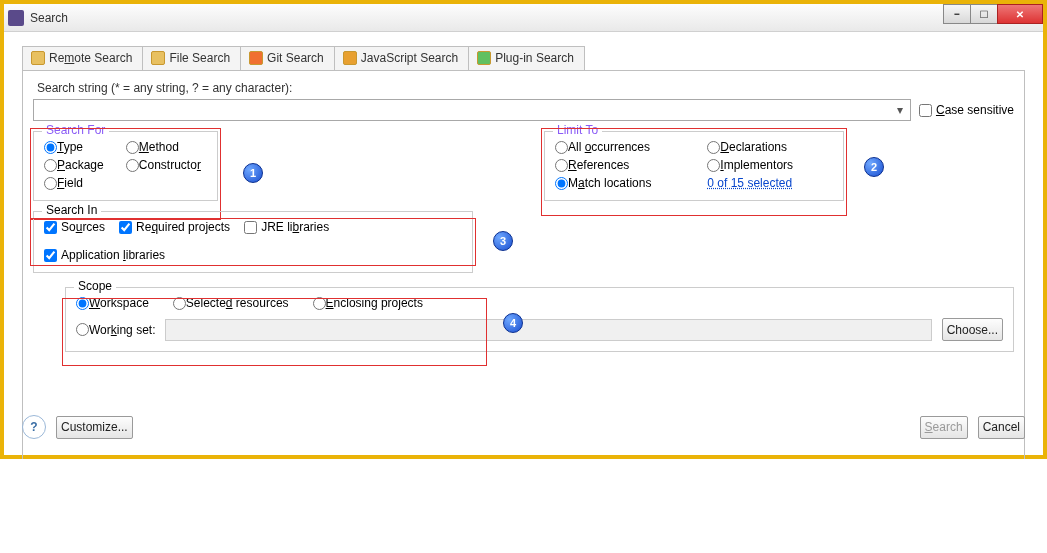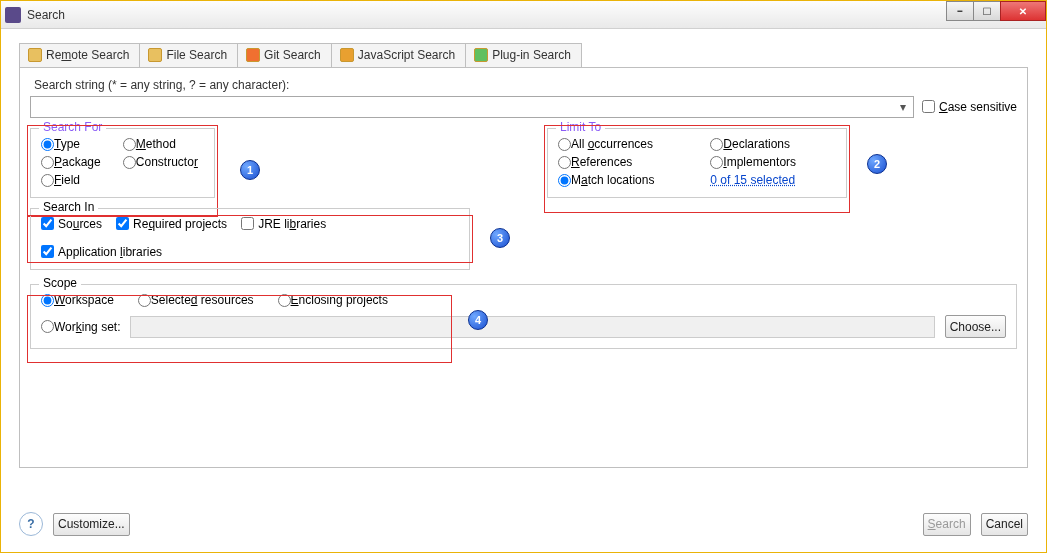--- a/index.html
+++ b/index.html
@@ -1,17 +1,17 @@
 <!DOCTYPE html>
 <html><head>
 <meta charset="utf-8">
 <style>
 * { box-sizing: border-box; font-family: "Segoe UI", Tahoma, sans-serif; font-size: 12px; }
 body { margin: 0; background: #fff; }
-.window { width: 1047px; height: 553px; border: 1px solid #eab308; position: relative; background: #fff; }
+.window { width: 1047px; height: 459px; border: 4px solid #eab308; position: relative; background: #fff; }
 .titlebar { height: 28px; background: linear-gradient(#fdfdfd,#e9e9e9); border-bottom: 1px solid #d0d0d0; display: flex; align-items: center; padding: 0 4px; }
 .titlebar .ticon { width:16px; height:16px; background:#5a4a8a; border-radius:2px; margin-right:6px; display:inline-block;}
 .titlebar .title { color:#333; }
 .winbtns { position:absolute; top:0; right:0; display:flex; }
 .winbtn { width:28px; height:20px; border:1px solid #888; background:linear-gradient(#f6f6f6,#d8d8d8); margin-left:-1px; display:flex; align-items:center; justify-content:center; font-size:10px; color:#333;}
 .winbtn.close { width:46px; background:linear-gradient(#e77,#d33); color:#fff; border-color:#a22;}
 .winbtn.close::before{content:"✕"; font-weight:bold;}
 .winbtn.min::before{content:"━"; font-size:8px;}
 .winbtn.max::before{content:"☐"; font-size:10px;}
 
@@ -26,21 +26,21 @@
 .tab .ico.file{ background:#e8c060;}
 .tab .ico.plug{ background:#60c060;}
 .tab u { text-decoration: underline; }
 
 .panel { border:1px solid #bfbfbf; border-top:none; padding:8px 10px 16px 10px; }
 
 .hint { color:#333; margin: 2px 0 4px 4px;}
 .searchrow { display:flex; align-items:center; gap:8px; }
 .combo { flex:1; height:22px; border:1px solid #a8a8a8; background:#fff; position:relative;}
 .combo .arr { position:absolute; right:2px; top:2px; width:16px; height:16px; display:flex; align-items:center; justify-content:center; color:#555;}
-.chk { display:inline-flex; align-items:flex-start; gap:4px; }
+.chk { display:inline-flex; align-items:flex-end; gap:4px; }
 .chk input { margin:0;}
 label u { text-decoration:underline;}
 
 .cols { display:flex; gap:10px; margin-top:10px;}
 .group { border:1px solid #ccc; padding:8px 10px 10px 10px; position:relative; }
 .group > .legend { position:absolute; top:-9px; left:8px; background:#fff; padding:0 4px; color:#8b5cf6;}
 .radiogrid { display:grid; grid-template-columns: auto auto; gap:4px 16px; }
 .radio { display:inline-flex; align-items:center; }
 .radio input{margin:0;}
 .link { color:#0645cc; text-decoration: underline dotted; cursor:pointer; }
@@ -197,21 +197,21 @@
             <label class="chk">
                 <input type="checkbox" checked="" style="">
                 <span>Application <u>l</u>ibraries</span>
               </label>
           </div>
         </div>
         <div class="hl" style="left:-3px; top:7px; width:446px; height:48px;"></div>
         <div class="badge" style="left:460px; top:20px;">3</div>
       </div>
 
-      <div style="position:relative;">
+      <div style="position:relative;margin-left:32px;">
         <div class="scope">
           <span class="legend">Scope</span>
           <div class="row">
             <label class="radio">
                 <input type="radio" name="sc" checked="" style="">
                 <span><u>W</u>orkspace</span>
               </label>
             <label class="radio">
                 <input type="radio" name="sc" style="">
                 <span>Selecte<u>d</u> resources</span>

